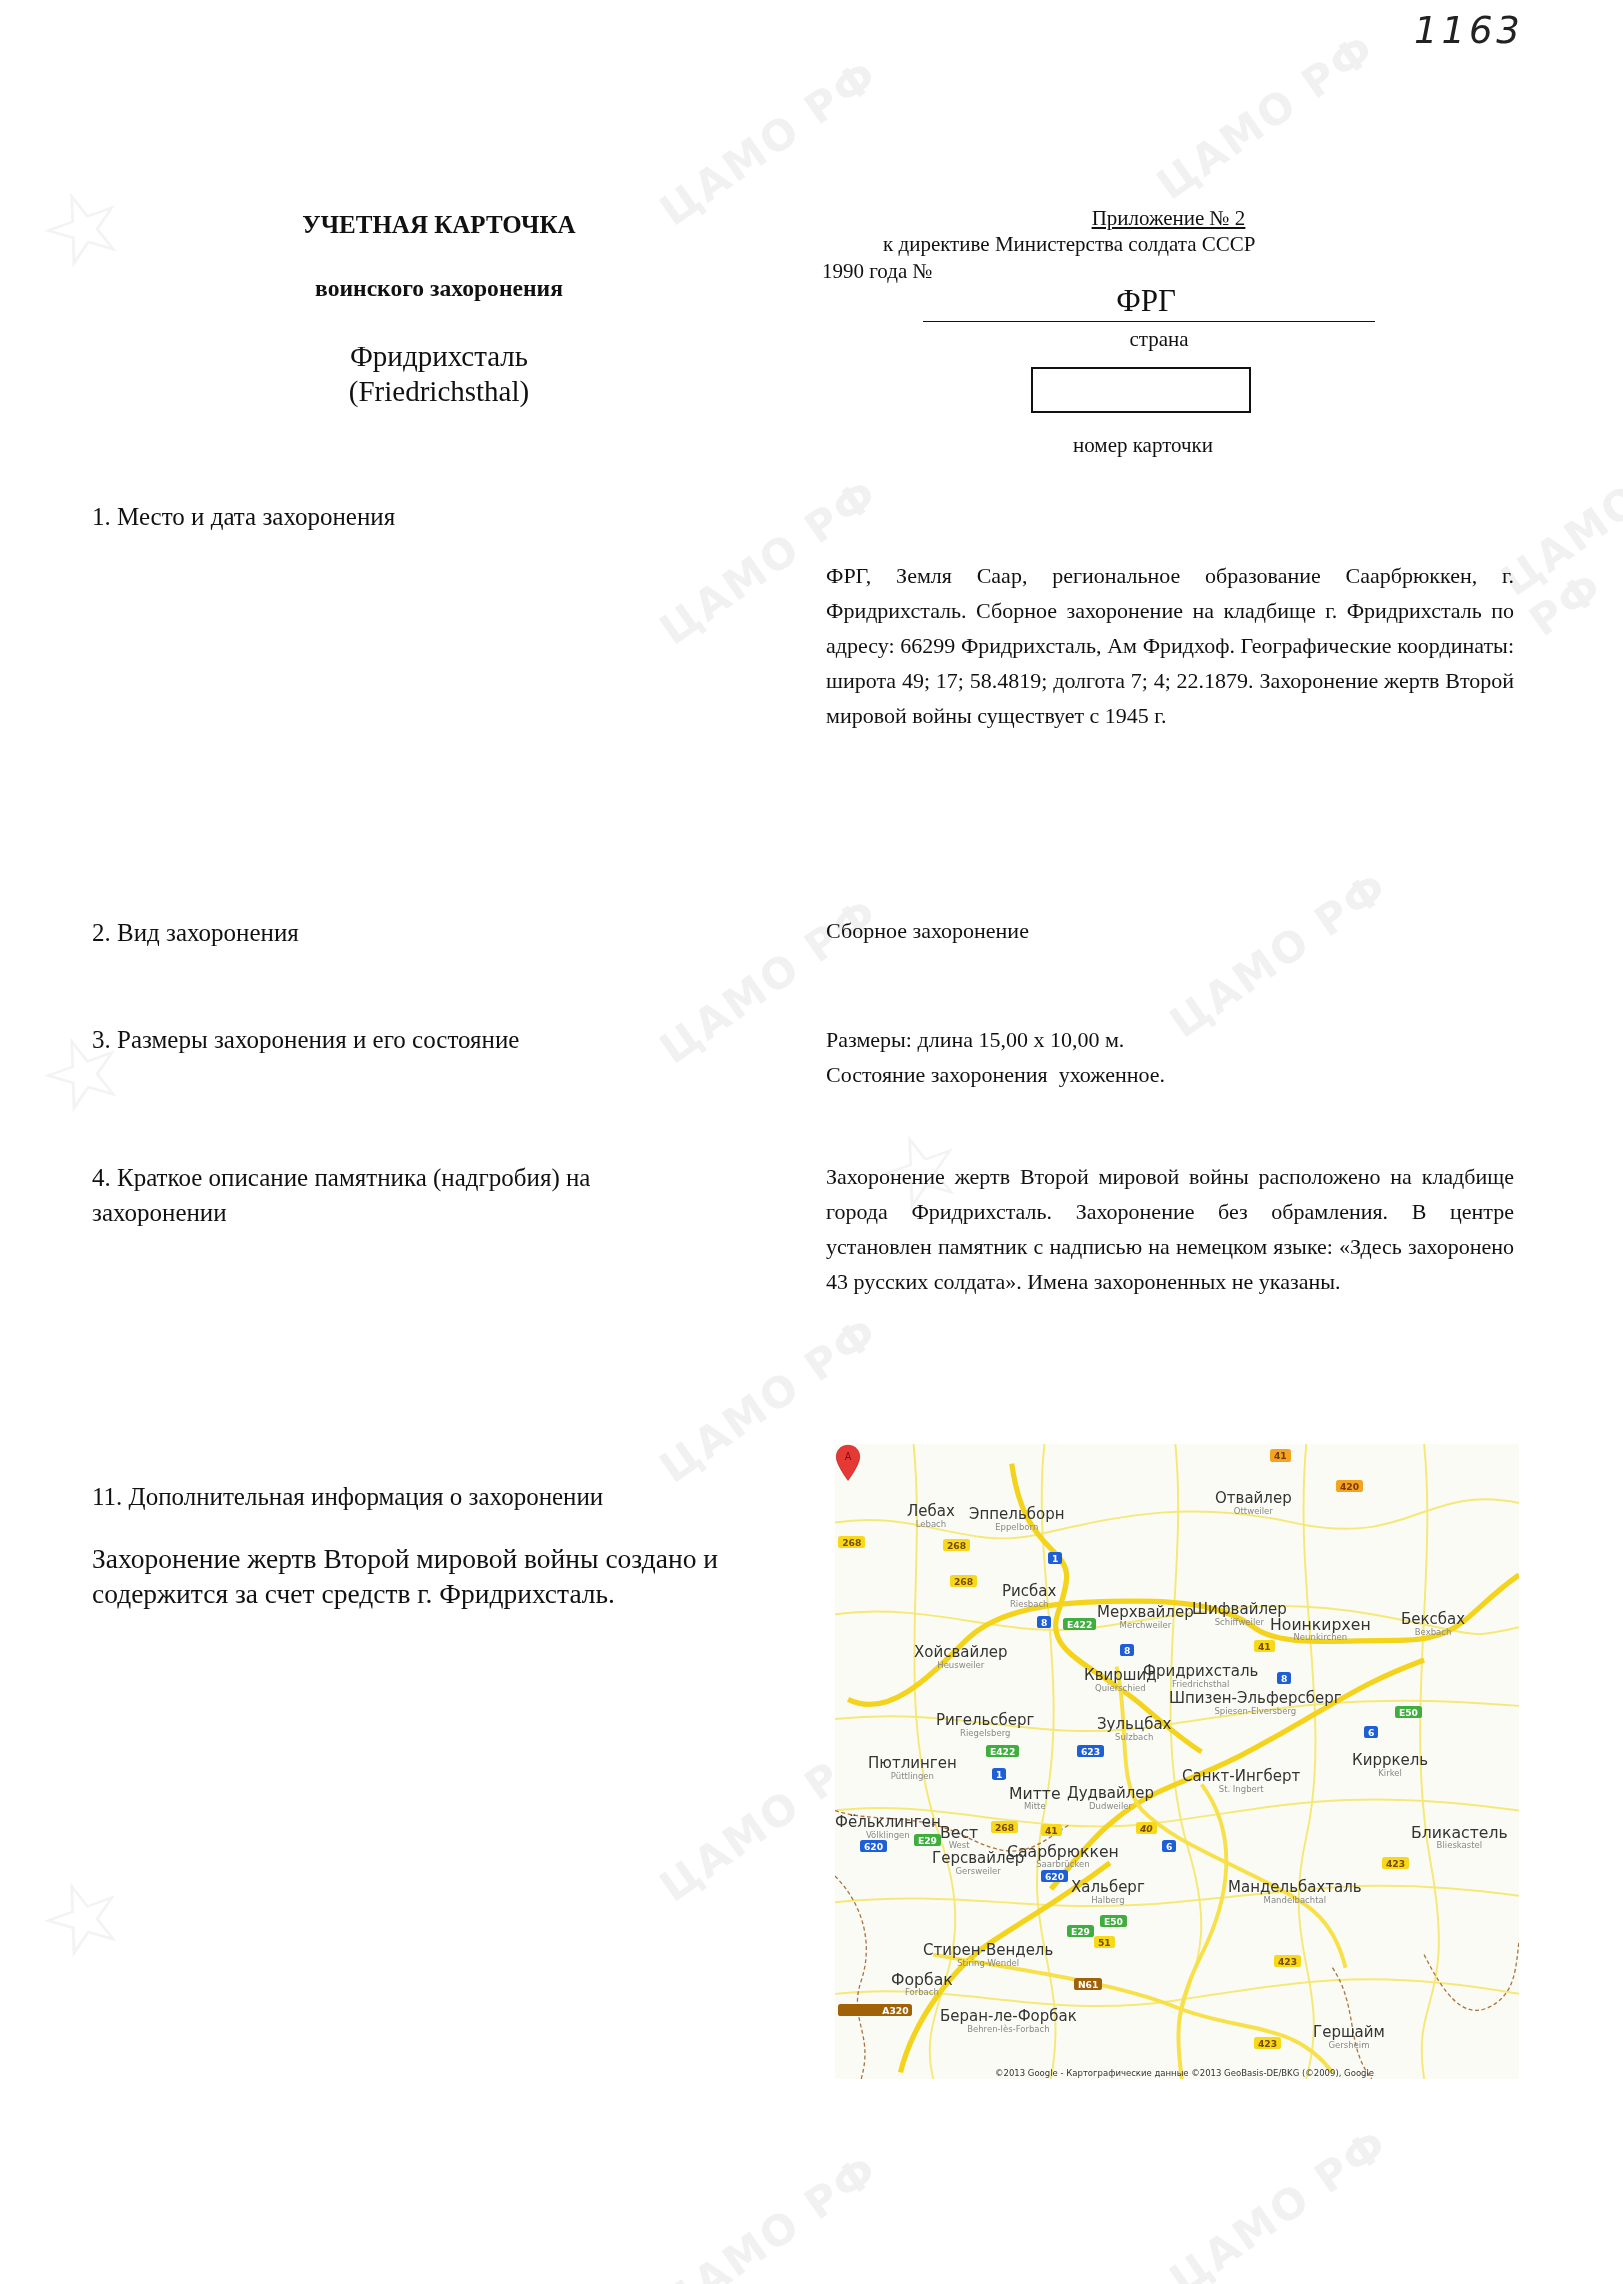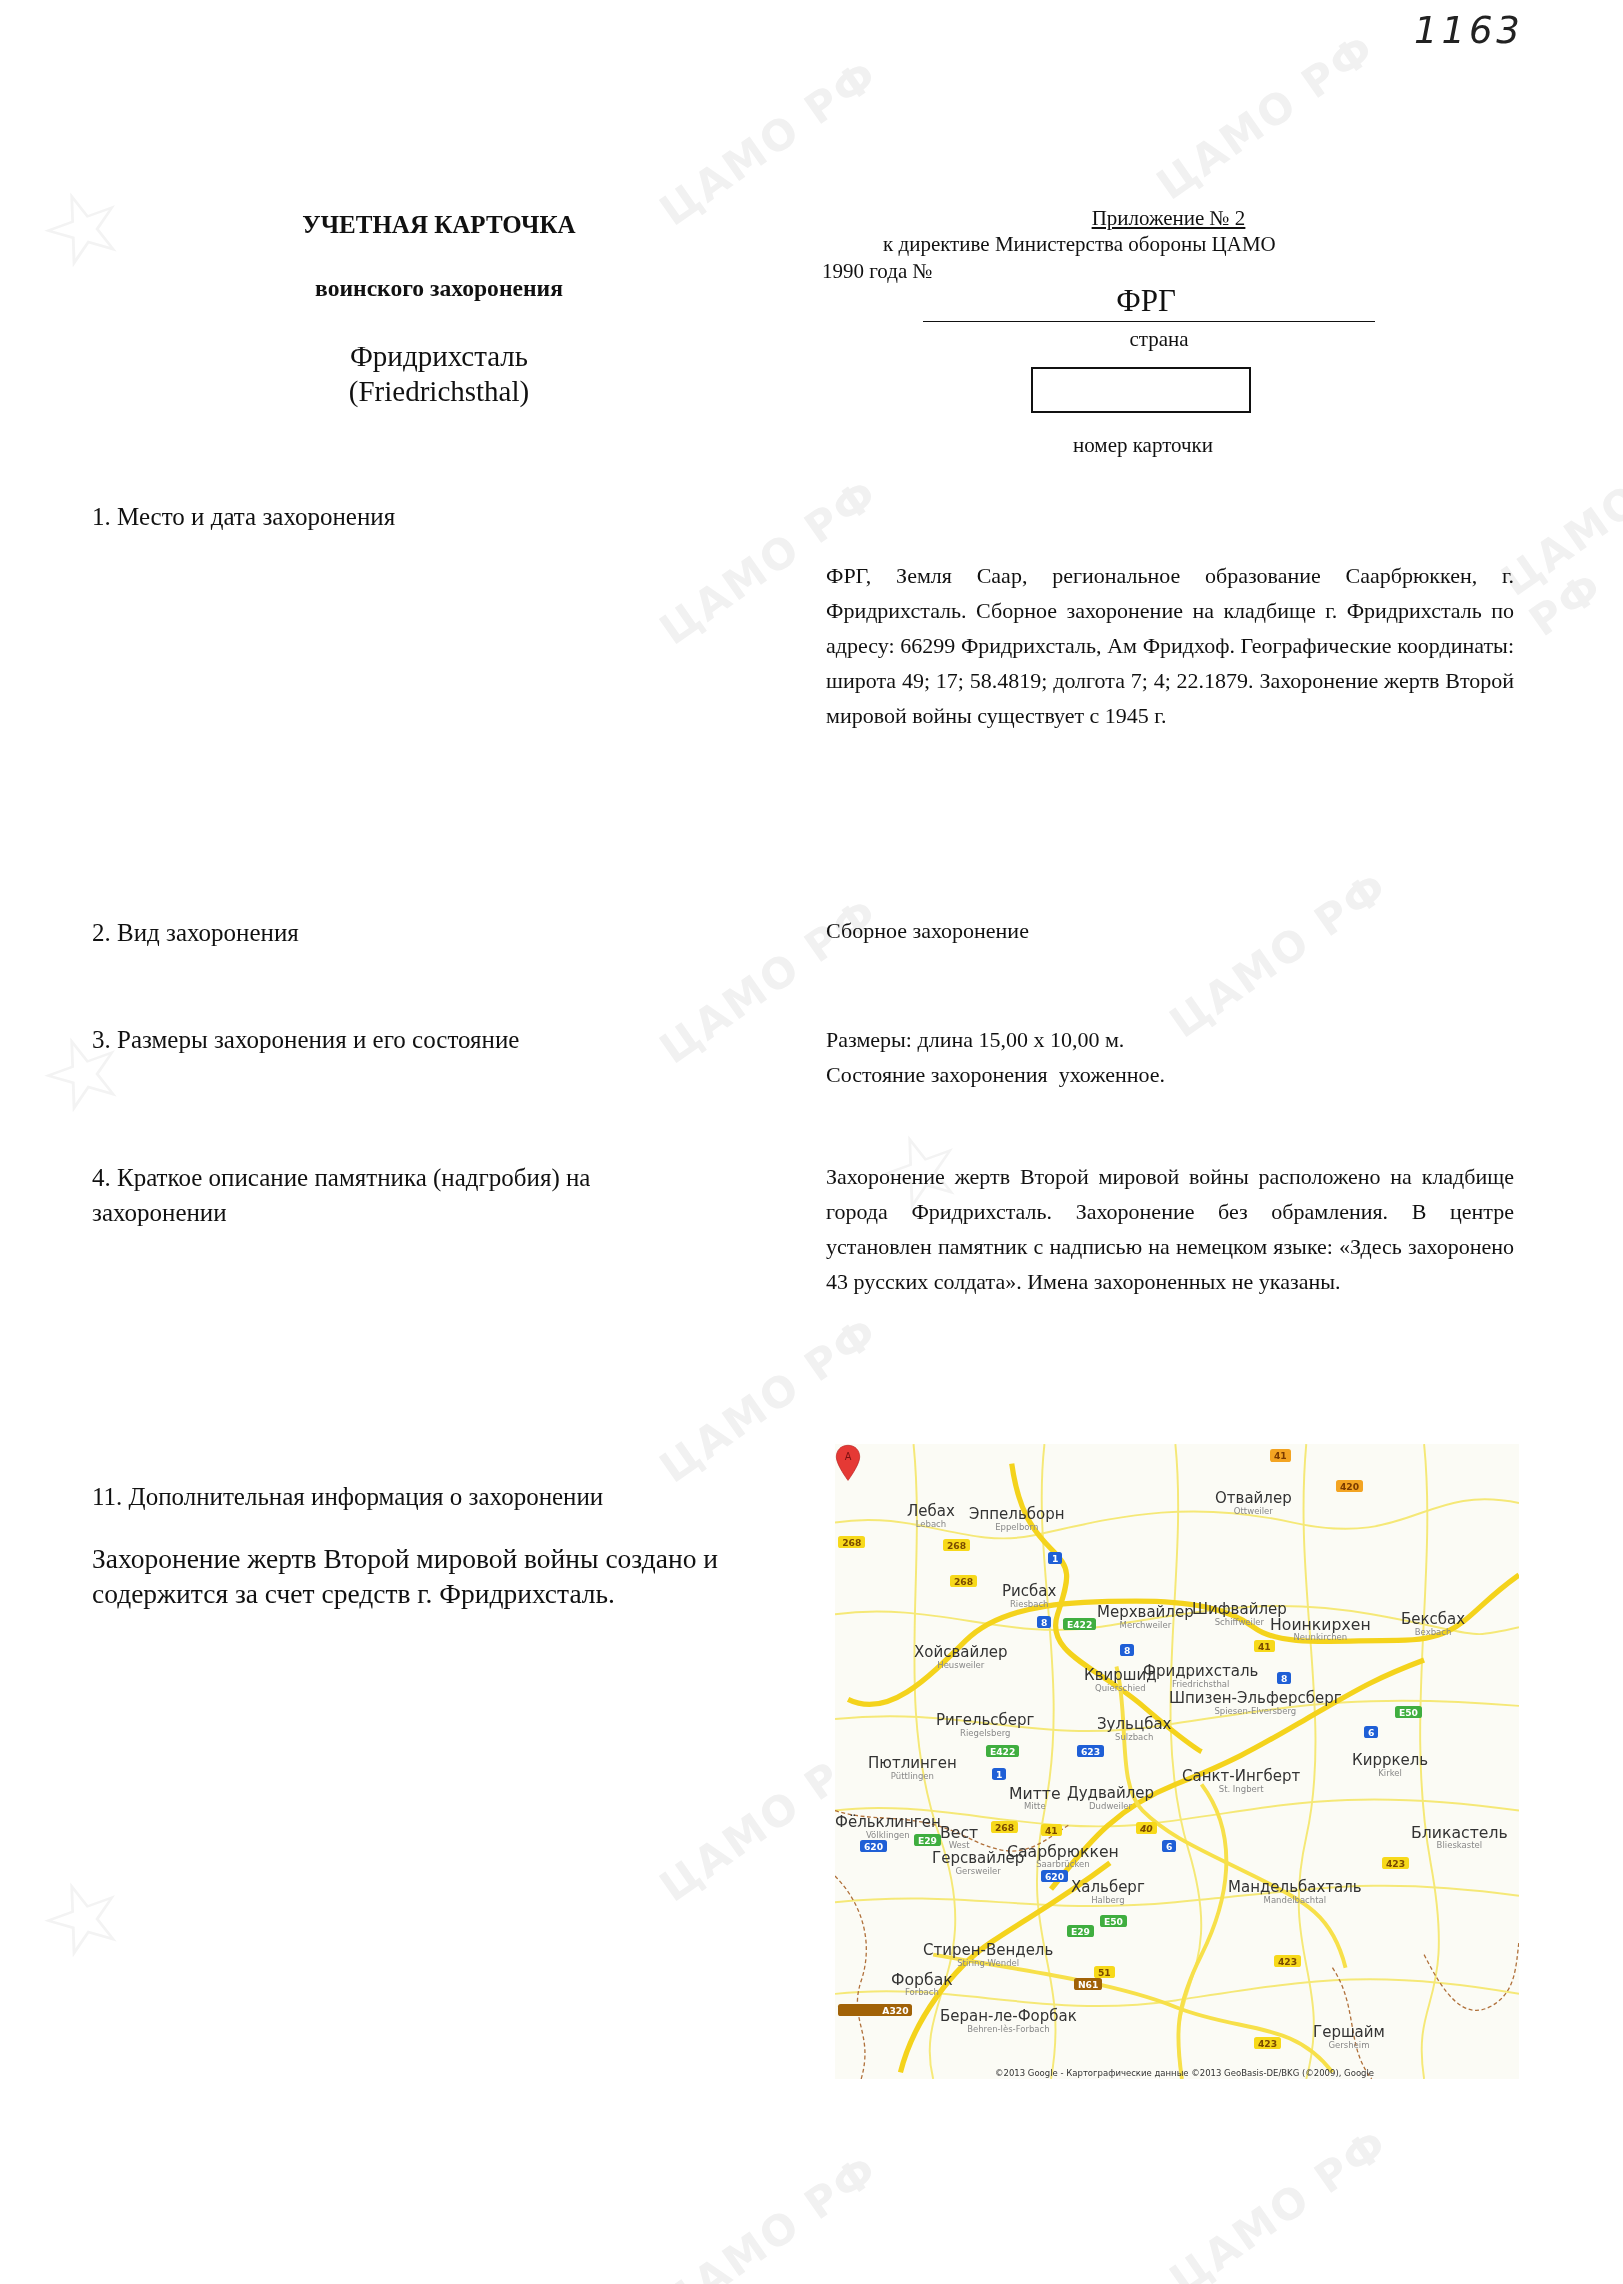--- a/index.html
+++ b/index.html
@@ -55,21 +55,21 @@
 <div class="abs handwritten" style="left:1414px;top:9.2px;">1163</div>
 
 <div class="abs title-block t-bold" style="top:211px;">УЧЕТНАЯ КАРТОЧКА</div>
 <div class="abs title-block t-bold" style="top:275px;font-size:23.6px;">воинского захоронения</div>
 <div class="abs title-block t-big" style="top:339px;">Фридрихсталь</div>
 <div class="abs title-block t-big" style="top:374px;">(Friedrichsthal)</div>
 
 <div class="abs center-r hdr" style="top:206px;left:1005px;width:327px;">
   <span style="text-decoration:underline;">Приложение № 2</span>
 </div>
-<div class="abs hdr" style="left:883px;top:232px;">к директиве Министерства обороны ЦАМО</div>
+<div class="abs hdr" style="left:883px;top:232px;">к директиве Министерства солдата СССР</div>
 <div class="abs hdr" style="left:822px;top:259px;">1990 года №</div>
 <div class="abs" style="left:1048px;top:283px;width:196px;text-align:center;font-size:31px;">ФРГ</div>
 <div class="abs" style="left:923px;top:321px;width:452px;border-top:1.3px solid #111;"></div>
 <div class="abs hdr" style="left:1061px;top:327px;width:196px;text-align:center;">страна</div>
 <div class="abs" style="left:1031px;top:367px;width:220px;height:46px;border:2px solid #111;box-sizing:border-box;">
   <span></span>
 </div>
 <div class="abs hdr" style="left:1022px;top:433px;width:242px;text-align:center;">номер карточки</div>
 
 <div class="abs label" style="top:499px;">1. Место и дата захоронения</div>
@@ -173,21 +173,21 @@
   <span class="shield sh-blue" style="left:157px;top:324px;">1</span>
   <span class="shield sh-yellow" style="left:156px;top:377px;">268</span>
   <span class="shield sh-yellow" style="left:206px;top:380px;">41</span>
   <span class="shield sh-yellow" style="left:301px;top:378px;font-style:italic;">40</span>
   <span class="shield sh-blue" style="left:25px;top:396px;">620</span>
   <span class="shield sh-green" style="left:79px;top:390px;">E29</span>
   <span class="shield sh-blue" style="left:206px;top:426px;">620</span>
   <span class="shield sh-blue" style="left:327px;top:396px;">6</span>
   <span class="shield sh-green" style="left:265px;top:471px;">E50</span>
   <span class="shield sh-green" style="left:232px;top:481px;">E29</span>
-  <span class="shield sh-yellow" style="left:259px;top:522px;">51</span>
+  <span class="shield sh-yellow" style="left:259px;top:492px;">51</span>
   <span class="shield sh-red" style="left:239px;top:534px;">N61</span>
   <span class="shield sh-red" style="left:3.3px;top:560px;padding-left:44px;">A320</span>
   <span class="shield sh-yellow" style="left:547px;top:413px;">423</span>
   <span class="shield sh-yellow" style="left:439px;top:511px;">423</span>
   <span class="shield sh-yellow" style="left:419px;top:593px;">423</span>
 
   <svg class="pin" width="26" height="39" viewBox="0 0 40 60">
     <path d="M20,2 C9,2 2,10 2,20 C2,32 20,56 20,56 C20,56 38,32 38,20 C38,10 31,2 20,2 Z" fill="#e53935" stroke="#b71c1c" stroke-width="1"></path>
     <text x="20" y="25" text-anchor="middle" font-family="DejaVu Sans, sans-serif" font-size="15" fill="#7a1010">A</text>
   </svg>

